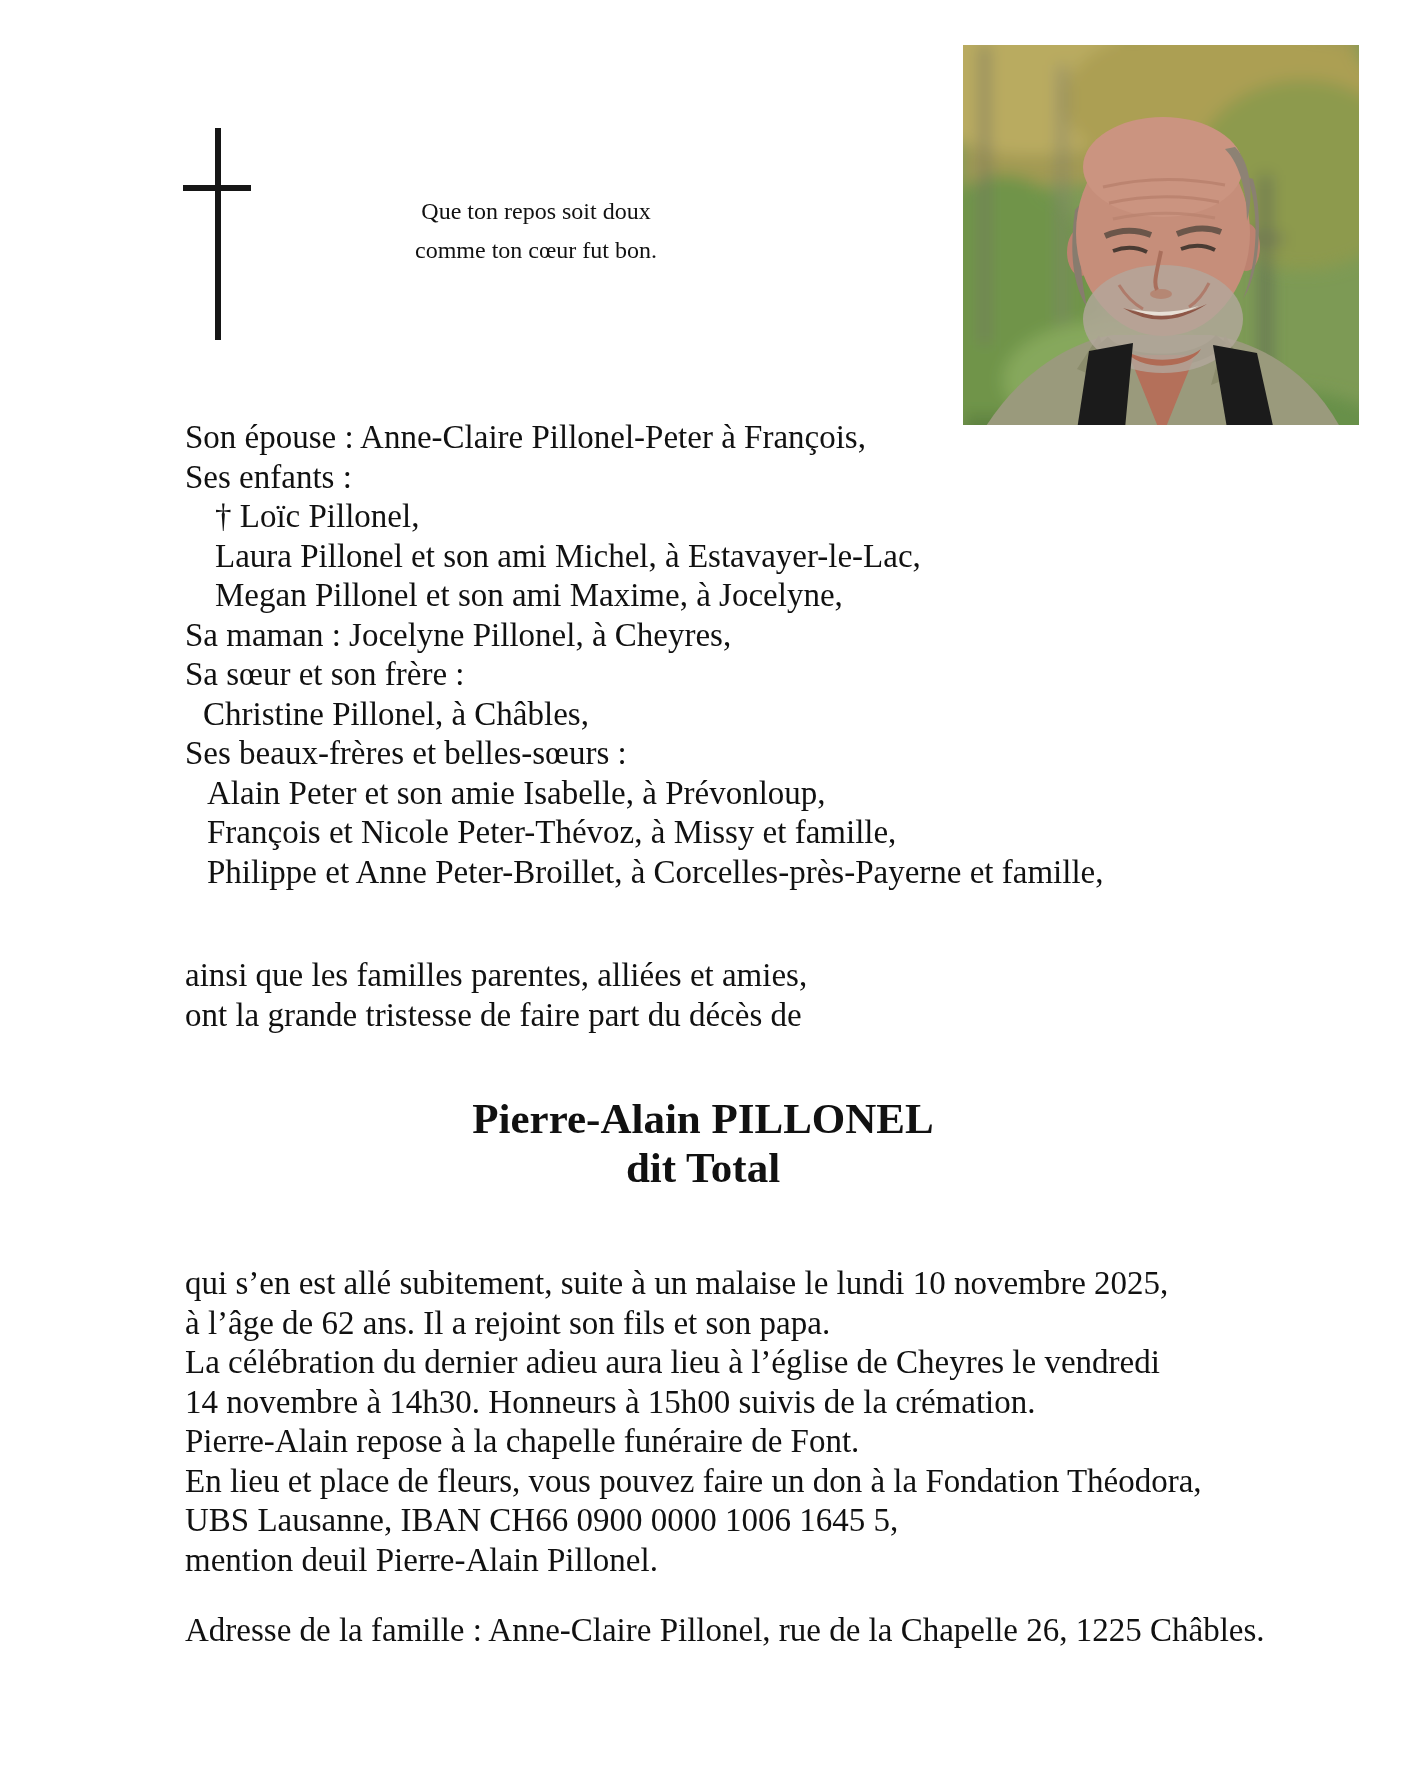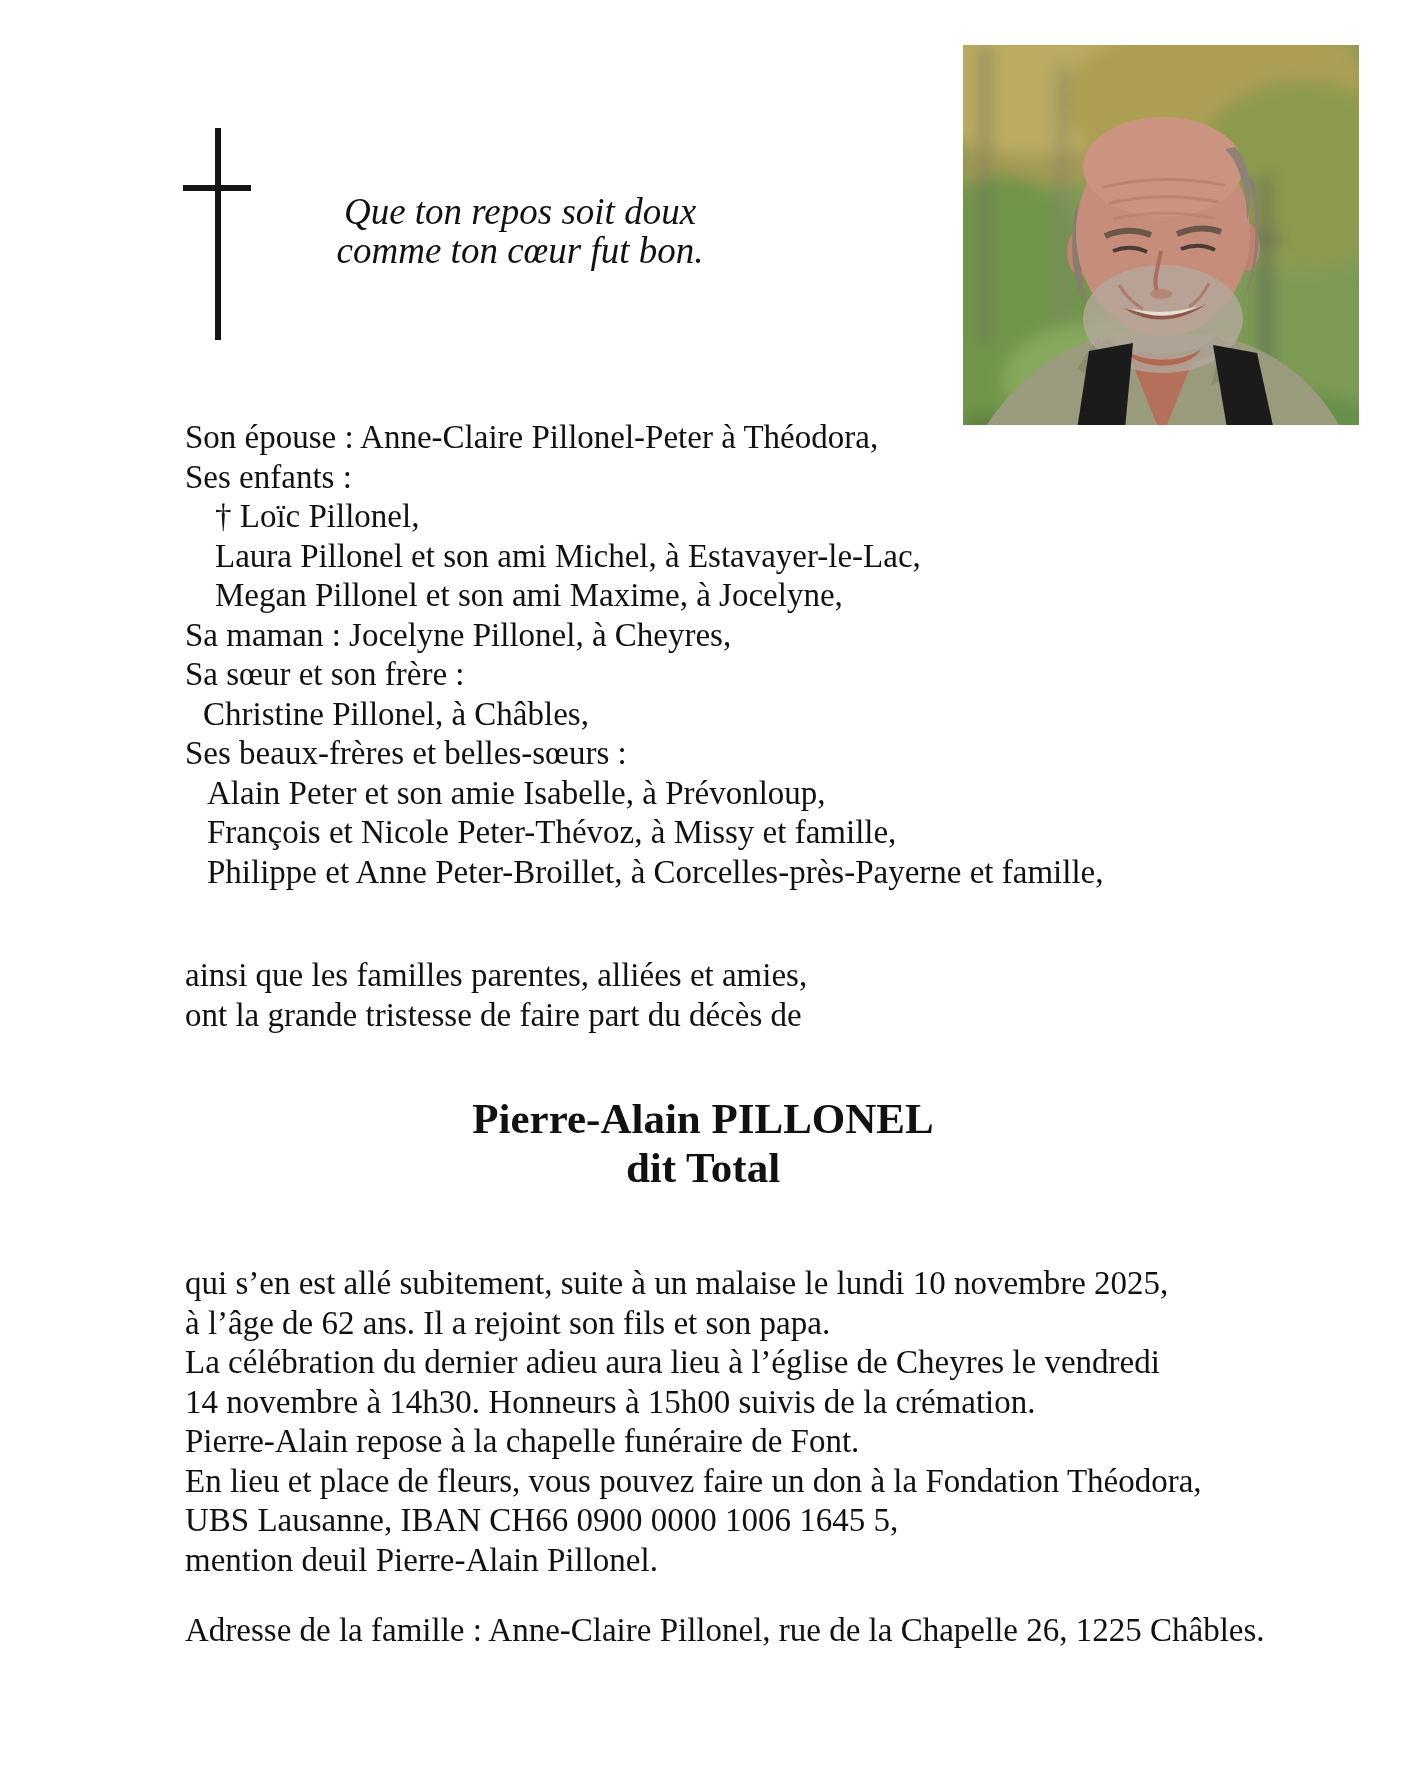--- a/index.html
+++ b/index.html
@@ -13,22 +13,22 @@
   }
   .abs { position:absolute; }
 
   
   .cross-wrap { left:183px; top:128px; width:70px; height:212px; }
   .cross-v { position:absolute; left:32px; top:0; width:6px; height:212px; background:#161616; }
   .cross-h { position:absolute; left:0; top:57px; width:68px; height:6px; background:#161616; }
 
   
   .quote {
-    left:318px; top:192px; width:404px;
-    font-style:italic; font-size:37px; line-height:39px;
+    left:334px; top:192px; width:404px;
+    font-size:24px; line-height:39px;
     text-align:center; white-space:nowrap;
   }
 
   
   .photo { left:963px; top:45px; width:396px; height:380px; overflow:hidden; background:#7d9a55; }
 
   
   .bodytxt { font-size:33px; line-height:39.5px; white-space:nowrap; }
   .family  { left:185px; top:418px; }
   .intro   { left:185px; top:956px; }
@@ -129,21 +129,21 @@
       <rect x="272" y="388" width="66" height="58" rx="7" fill="#121212"></rect>
       <rect x="280" y="400" width="50" height="12" rx="4" fill="#2e2e2e"></rect>
       <rect x="108" y="432" width="62" height="56" rx="7" fill="#141414"></rect>
       <rect x="116" y="444" width="46" height="11" rx="4" fill="#2f2f2f"></rect>
       <text x="238" y="487" font-size="34" font-weight="bold" font-style="italic" fill="#ffffff" opacity="0.92">OREX</text>
     </g>
   </svg>
 </div>
 
 <div class="abs bodytxt family">
-  <div>Son épouse : Anne-Claire Pillonel-Peter à Théodora,</div>
+  <div>Son épouse : Anne-Claire Pillonel-Peter à François,</div>
   <div>Ses enfants :</div>
   <div class="i1">† Loïc Pillonel,</div>
   <div class="i1">Laura Pillonel et son ami Michel, à Estavayer-le-Lac,</div>
   <div class="i1">Megan Pillonel et son ami Maxime, à Jocelyne,</div>
   <div>Sa maman : Jocelyne Pillonel, à Cheyres,</div>
   <div>Sa sœur et son frère :</div>
   <div class="i2">Christine Pillonel, à Châbles,</div>
   <div>Ses beaux-frères et belles-sœurs :</div>
   <div class="i3">Alain Peter et son amie Isabelle, à Prévonloup,</div>
   <div class="i3">François et Nicole Peter-Thévoz, à Missy et famille,</div>

